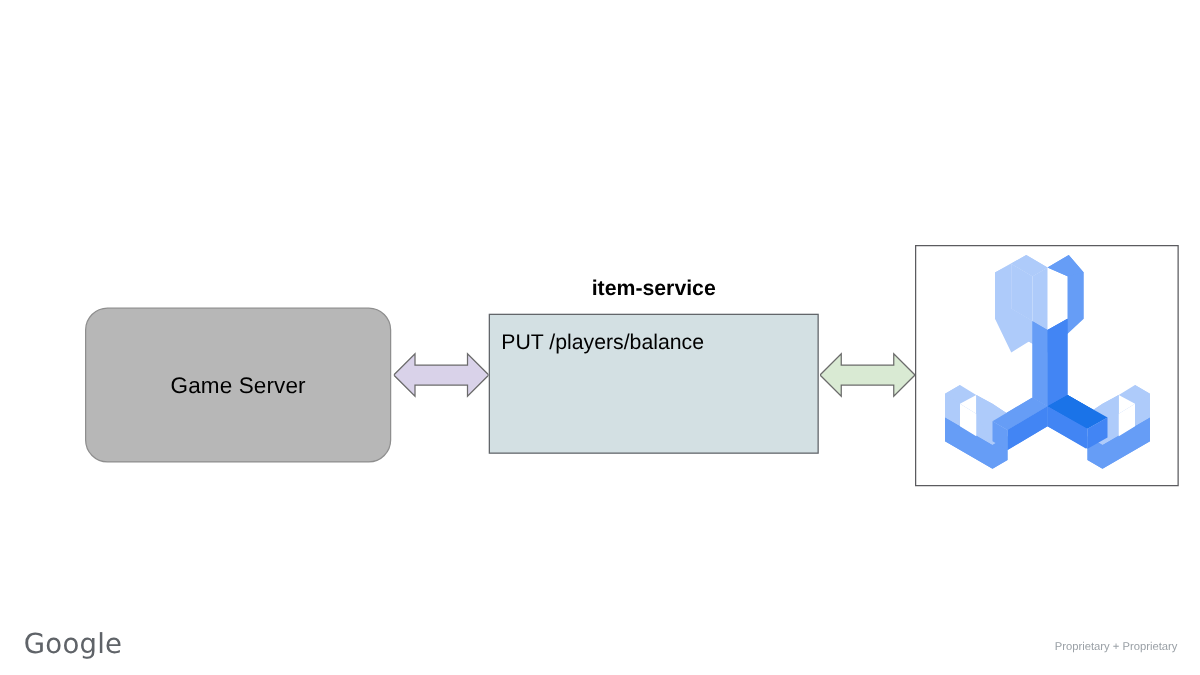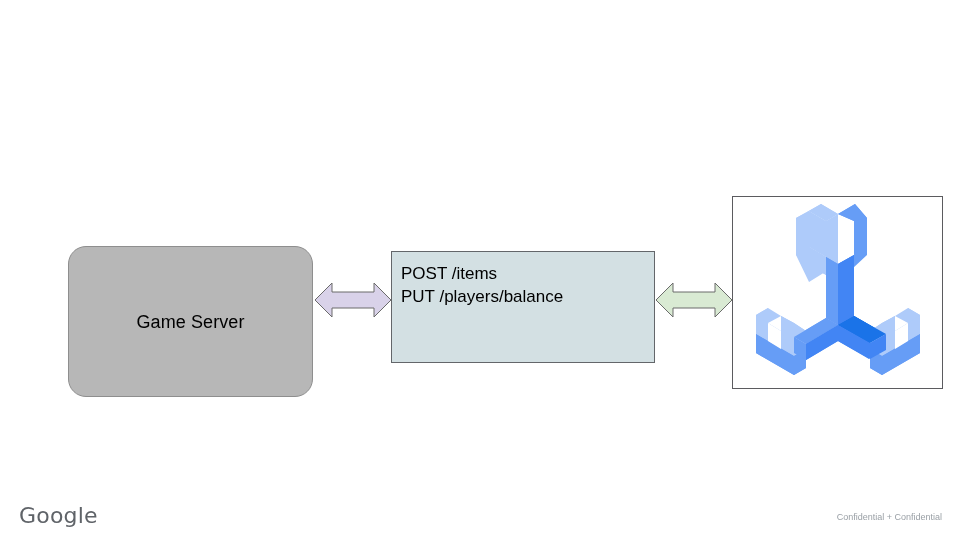--- a/index.html
+++ b/index.html
@@ -18,21 +18,21 @@
     background: #ffffff;
     overflow: hidden;
   }
 
   
   .game-server-box {
     position: absolute;
     left: 68px;
     top: 246px;
     width: 245px;
-    height: 151px;
+    height: 124px;
     background: #b7b7b7;
     border: 1px solid #8e8e8e;
     border-radius: 18px;
     box-sizing: border-box;
     display: flex;
     align-items: center;
     justify-content: center;
   }
   .game-server-label {
     font-size: 18px;
@@ -125,23 +125,23 @@
   <div class="game-server-box">
     <span class="game-server-label">Game Server</span>
   </div>
 
   <span class="arrow" style="left:315px; top:281px;">
     <svg width="76" height="38" viewBox="0 0 76 38">
       <polygon points="0,19 17,2 17,11 59,11 59,2 76,19 59,36 59,27 17,27 17,36" fill="#d9d2e9" stroke="#6b6b6b" stroke-width="1" stroke-linejoin="miter"></polygon>
     </svg>
   </span>
 
+  <div class="service-title">item-service</div>
 
   <div class="service-box">
-    <div class="endpoint-line">POST /items</div>
     <div class="endpoint-line">PUT /players/balance</div>
   </div>
 
   <span class="arrow" style="left:656px; top:281px;">
     <svg width="76" height="38" viewBox="0 0 76 38">
       <polygon points="0,19 17,2 17,11 59,11 59,2 76,19 59,36 59,27 17,27 17,36" fill="#d9ead3" stroke="#6b6b6b" stroke-width="1" stroke-linejoin="miter"></polygon>
     </svg>
   </span>
 
   <div class="spanner-box">
@@ -218,15 +218,15 @@
       <polygon points="120,140 136,131 136,147 120,156" fill="#4285F4"></polygon>
       <polygon points="88,122 120,140 120,156 88,138" fill="#4285F4"></polygon>
       <polygon points="76,115 88,122 56,141 44,134" fill="#669DF6"></polygon>
       <polygon points="56,141 88,122 88,138 56,157" fill="#4285F4"></polygon>
       <polygon points="44,134 56,141 56,157 44,150" fill="#669DF6"></polygon>
     </svg>
   </div>
 
   <div class="google-logo">Google</div>
 
-  <div class="confidential">Confidential + Confidential</div>
+  <div class="confidential">Proprietary + Proprietary</div>
 
 </div>
 
 </body></html>

